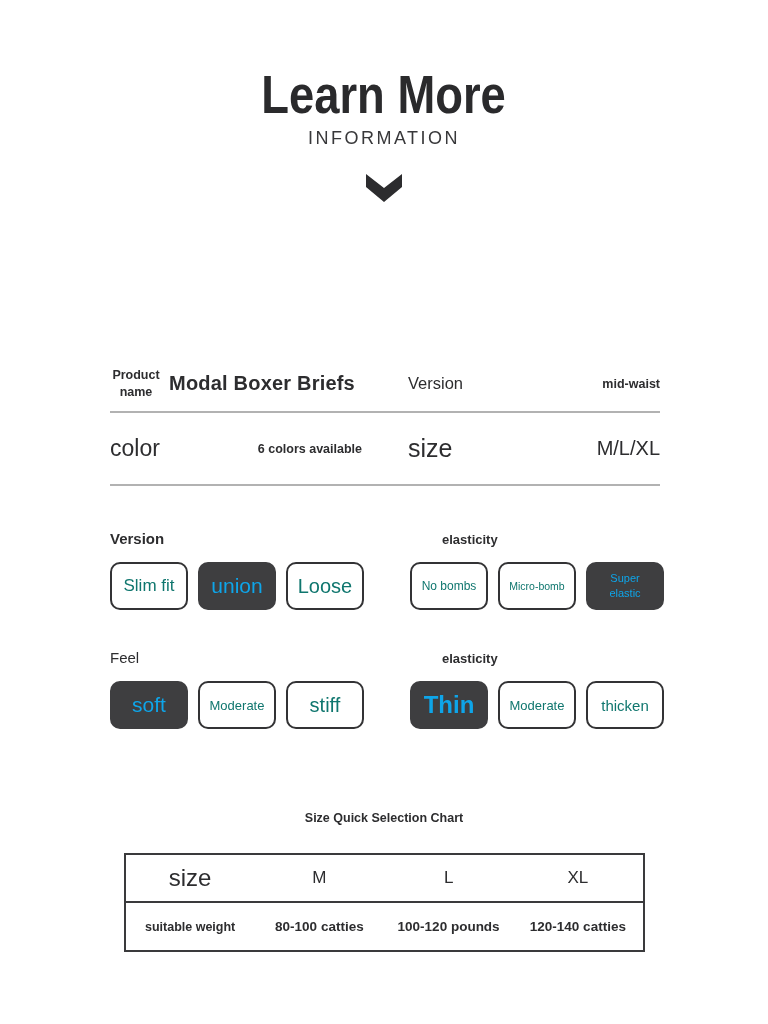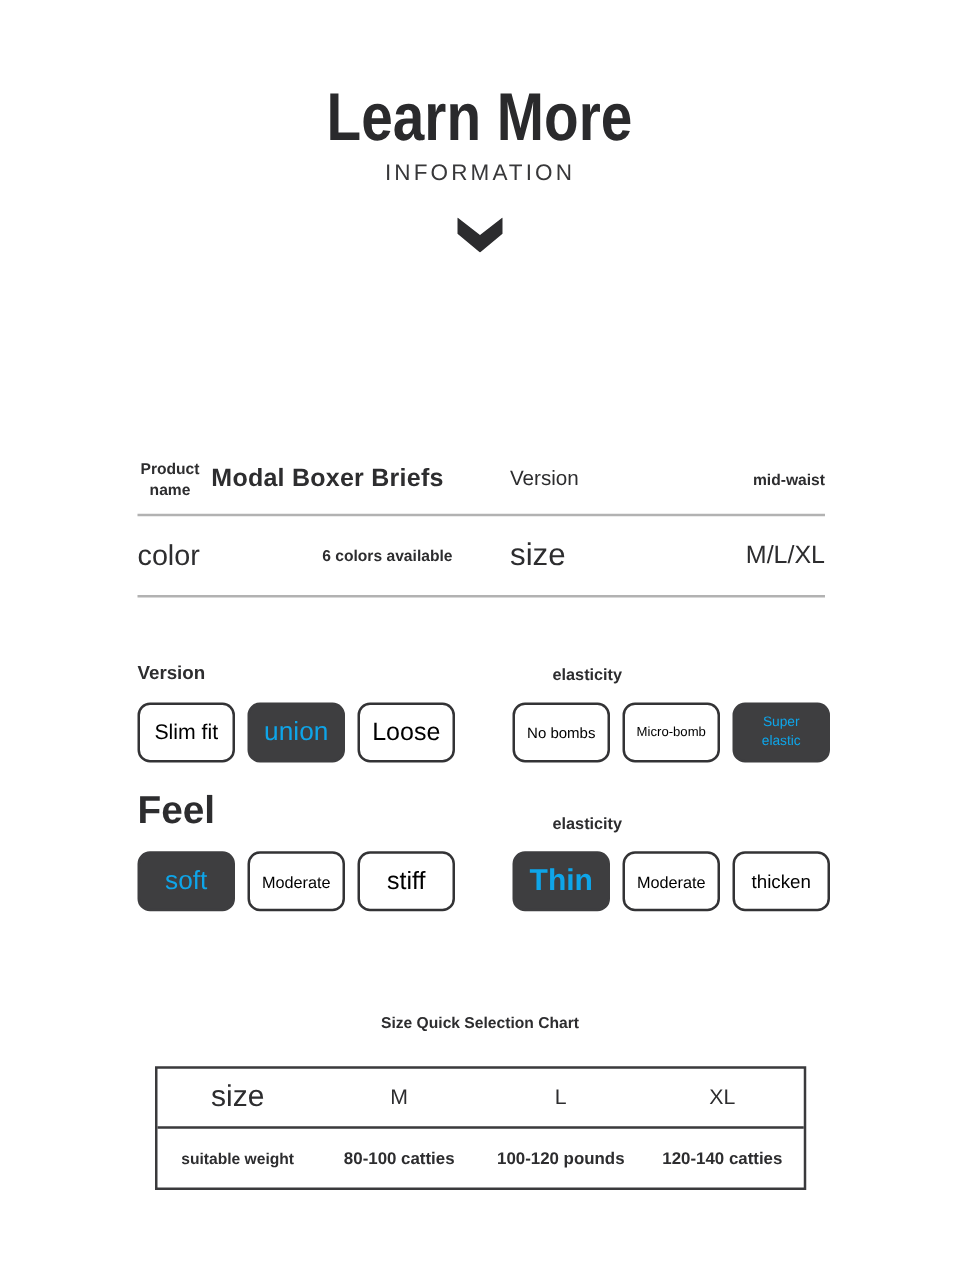--- a/index.html
+++ b/index.html
@@ -37,46 +37,46 @@
 
   
   .specs { position: absolute; top: 356px; left: 110px; width: 550px; }
   .spec-row {
     display: grid;
     grid-template-columns: 1fr 1fr;
     column-gap: 46px;
     border-bottom: 2px solid #b2b2b2;
   }
   .spec-row.r1 { height: 57px; }
-  .spec-row.r2 { height: 65px; }
+  .spec-row.r2 { height: 73px; }
   .half { display: flex; justify-content: space-between; align-items: center; }
   .lbl-product { width: 52px; text-align: center; font-size: 12.5px; font-weight: 700; line-height: 1.35; }
   .val-product { flex: 1; text-align: center; font-size: 20px; font-weight: 700; letter-spacing: 0.2px; }
   .lbl-version-top { font-size: 16.5px; font-weight: 400; }
   .val-midwaist { font-size: 12.5px; font-weight: 700; }
   .lbl-color { font-size: 23px; font-weight: 400; }
   .val-colors { font-size: 12.5px; font-weight: 700; }
   .lbl-size { font-size: 25px; font-weight: 400; }
   .val-sizes { font-size: 20px; font-weight: 400; }
 
   
   .options {
     position: absolute; top: 520px; left: 110px; width: 554px;
     display: grid; grid-template-columns: 254px 254px; column-gap: 46px;
   }
   .group.row2 { margin-top: 29px; }
   .group-label { height: 27px; display: flex; align-items: flex-end; color: #2d2d2f; }
   .group-label.small { font-size: 13px; font-weight: 700; margin-left: 32px; }
   .group-label.medium { font-size: 15px; font-weight: 700; }
-  .group-label.large { font-size: 31px; font-weight: 700; }
+  .group-label.large { font-size: 15px; font-weight: 400; }
   .btn-row { margin-top: 15px; display: flex; justify-content: space-between; }
   .opt-btn {
     width: 78px; height: 48px;
     border: 2px solid #333335; border-radius: 10px;
-    background: #ffffff; color: #000000;
+    background: #ffffff; color: #0f766e;
     display: flex; align-items: center; justify-content: center;
     text-align: center; cursor: pointer;
     font-family: "Liberation Sans", sans-serif;
     padding: 0;
   }
   .opt-btn.selected { background: #3e3e40; border-color: #3e3e40; color: #0ea5e9; }
   .fs-xl { font-size: 24px; font-weight: 700; }
   .fs-lg { font-size: 20px; font-weight: 400; }
   .fs-lg-b { font-size: 21px; font-weight: 400; }
   .fs-md { font-size: 17px; font-weight: 400; }

